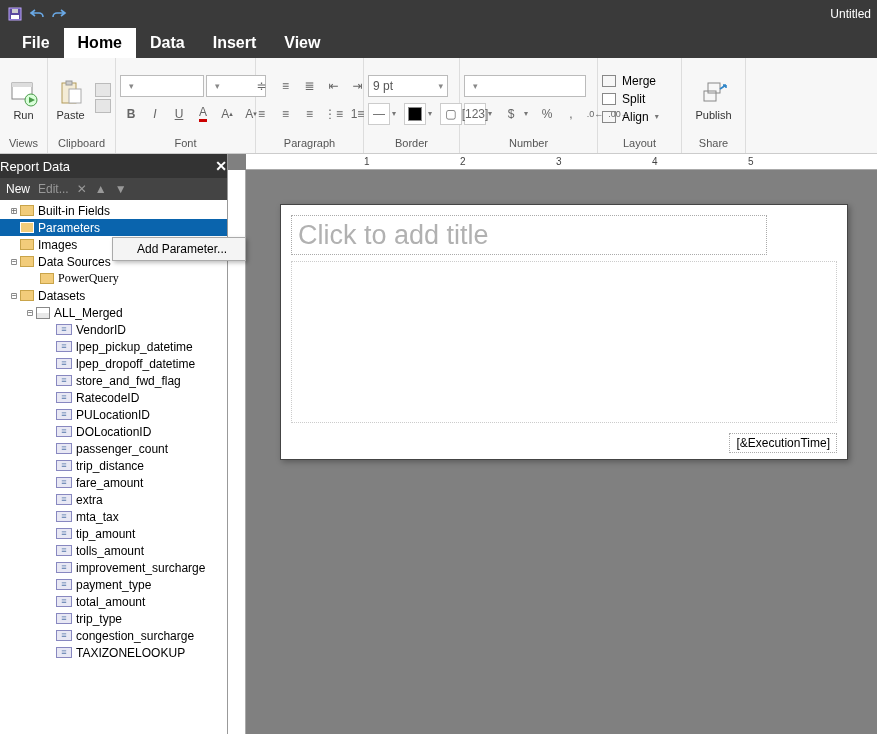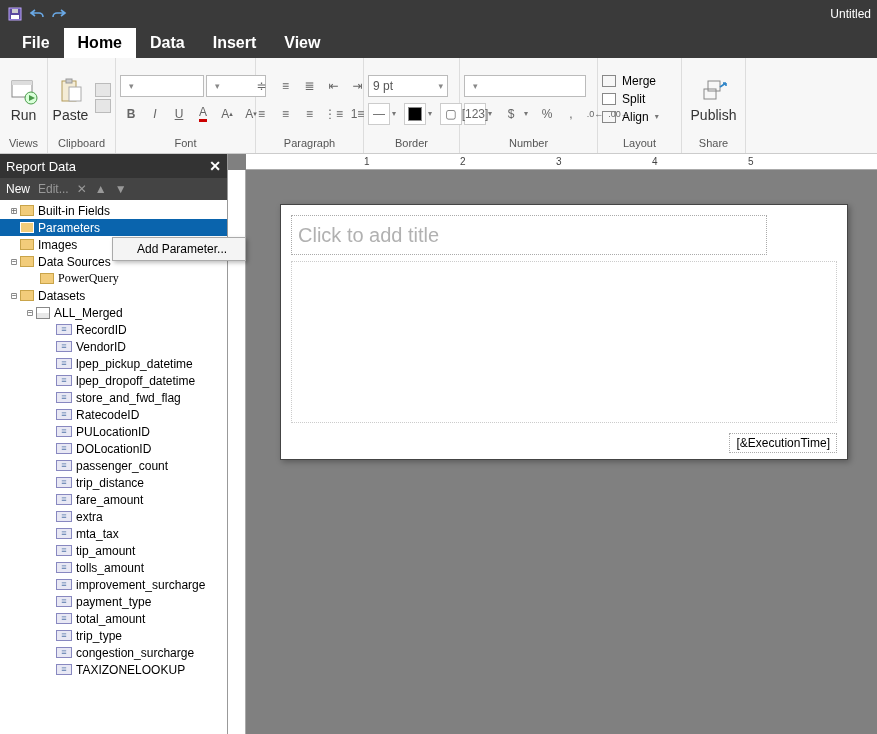--- a/index.html
+++ b/index.html
@@ -16,38 +16,38 @@
   .menubar .tab { padding: 6px 14px; color: #fff; font-size: 16px; cursor: pointer; display: flex; align-items: center; font-weight: bold; }
   .menubar .tab.active { background: #fff; color: #000; }
 
   
   .ribbon { background: #f7f7f7; border-bottom: 1px solid #ccc; display: flex; height: 96px; }
   .group { border-right: 1px solid #ddd; display: flex; flex-direction: column; padding: 2px 4px; }
   .group-body { flex: 1; display: flex; align-items: center; justify-content: center; gap: 4px; }
   .group-label { text-align: center; font-size: 11px; color: #555; padding: 2px 0; }
   .bigbtn { display: flex; flex-direction: column; align-items: center; width: 46px; cursor: pointer; }
   .bigbtn .icon { width: 28px; height: 28px; margin: 4px 0 2px; }
-  .bigbtn .lbl { font-size: 14px; text-align: center; color: #333; }
+  .bigbtn .lbl { font-size: 11px; text-align: center; color: #333; }
   .smicons { display: flex; flex-direction: column; gap: 2px; margin-left: 2px; }
   .smicons span { width: 16px; height: 14px; background: #e6e6e6; border: 1px solid #bbb; display: inline-block; }
   .combo { border: 1px solid #bbb; background: #fff; height: 22px; display: flex; align-items: center; padding: 0 4px; min-width: 60px; font-size: 12px; color: #555; justify-content: space-between; }
   .combo::after { content: "▾"; color: #888; font-size: 9px; margin-left: 4px;}
   .row { display: flex; gap: 2px; align-items: center; }
   .col { display: flex; flex-direction: column; gap: 2px; }
   .tbtn { width: 22px; height: 22px; border: none; background: transparent; display: inline-flex; align-items: center; justify-content: center; color: #666; font-size: 12px; cursor: pointer; }
   .tbtn.box { border: 1px solid #ccc; background:#fff; }
   .iclr { width: 14px; height: 14px; border: 1px solid #888; }
   .drop { width: 10px; font-size: 8px; color: #777; }
 
   
   .main { display: flex; height: calc(734px - 28px - 30px - 96px); }
 
   
   .panel { width: 228px; background: #fff; border-right: 1px solid #999; display: flex; flex-direction: column; }
-  .panel-header { background: #333; color: #fff; display: flex; align-items: center; padding: 4px 6px; font-size: 13px; height: 24px; justify-content: space-between; }
+  .panel-header { background: #333; color: #fff; display: flex; align-items: center; padding: 4px 0; font-size: 13px; height: 24px; justify-content: space-between; }
   .panel-header .close { color:#fff; font-weight:bold; font-size: 14px; cursor: pointer; }
   .panel-toolbar { background: #444; color: #ccc; display: flex; align-items: center; padding: 2px 6px; height: 22px; gap: 8px; font-size: 12px; }
   .panel-toolbar .new { color: #fff; }
   .panel-toolbar .ic { color: #999; }
   .tree { flex: 1; overflow: auto; padding: 2px 0; font-size: 12px; }
   .tree-node { display: flex; align-items: center; height: 17px; white-space: nowrap; }
   .exp { width: 12px; text-align: center; color: #666; font-size: 10px; cursor: pointer; font-family: monospace;}
   .folder-icon { width: 14px; height: 11px; background: #f2cc7a; border: 1px solid #c9a44a; margin-right: 4px; }
   .field-icon { width: 16px; height: 11px; background: #e8e8f4; border: 1px solid #8888c0; margin-right: 4px; position: relative; display: inline-flex; align-items: center; justify-content: center;}
   .field-icon::before { content: "≡"; font-size: 9px; color: #5577aa; line-height: 9px; }
@@ -63,21 +63,21 @@
   .context-menu { position: absolute; left: 112px; top: 237px; background: #f4f4f4; border: 1px solid #aaa; box-shadow: 2px 2px 4px rgba(0,0,0,.25); font-size: 12px; z-index: 50; }
   .context-menu .mi { padding: 4px 18px 4px 24px; cursor: pointer; }
 
   
   .canvas-area { flex: 1; background: #808080; position: relative; overflow: hidden; }
   .vruler-zone { position: absolute; left: 0; top: 16px; width: 18px; bottom: 0; background: #fff; border-right: 1px solid #aaa; }
   .hruler { position: absolute; left: 18px; right: 0; top: 0; height: 16px; background: #fff; border-bottom: 1px solid #aaa; font-size: 10px; color: #444; display: flex; align-items: center; }
   .hruler .num { position: absolute; }
   .gray-wrap { position: absolute; left: 18px; top: 16px; right: 0; bottom: 0; background: #808080; padding: 34px; }
   .page { width: 568px; height: 256px; background: #fff; border: 1px solid #444; box-shadow: 2px 2px 6px rgba(0,0,0,.3); position: relative; }
-  .title-placeholder { position: absolute; left: 10px; top: 10px; right: 80px; height: 40px; border: 1px dotted #aaa; color: #b1b1b1; font-size: 20px; display: flex; align-items: center; padding: 0 6px; }
+  .title-placeholder { position: absolute; left: 10px; top: 10px; right: 80px; height: 40px; border: 1px dotted #aaa; color: #b1b1b1; font-size: 27px; display: flex; align-items: center; padding: 0 6px; }
   .body-zone { position: absolute; left: 10px; top: 56px; right: 10px; bottom: 36px; border: 1px dotted #ccc; }
   .exec-time { position: absolute; right: 10px; bottom: 6px; border: 1px dotted #aaa; padding: 2px 6px; font-size: 12px; }
 </style>
 </head>
 <body>
 
 <div class="titlebar">
   <div class="qat">
     <span>
       <svg width="14" height="14" viewBox="0 0 14 14">
@@ -302,24 +302,20 @@
           <span>Datasets</span>
         </div>
       <div class="tree-node ind2">
           <span class="exp">⊟</span>
           <span class="ds-icon"></span>
           <span>ALL_Merged</span>
         </div>
       <div id="fields-container">
           <div class="tree-node ind4">
             <span class="field-icon"></span>
-            <span>RecordID</span>
-          </div>
-          <div class="tree-node ind4">
-            <span class="field-icon"></span>
             <span>VendorID</span>
           </div>
           <div class="tree-node ind4">
             <span class="field-icon"></span>
             <span>lpep_pickup_datetime</span>
           </div>
           <div class="tree-node ind4">
             <span class="field-icon"></span>
             <span>lpep_dropoff_datetime</span>
           </div>

